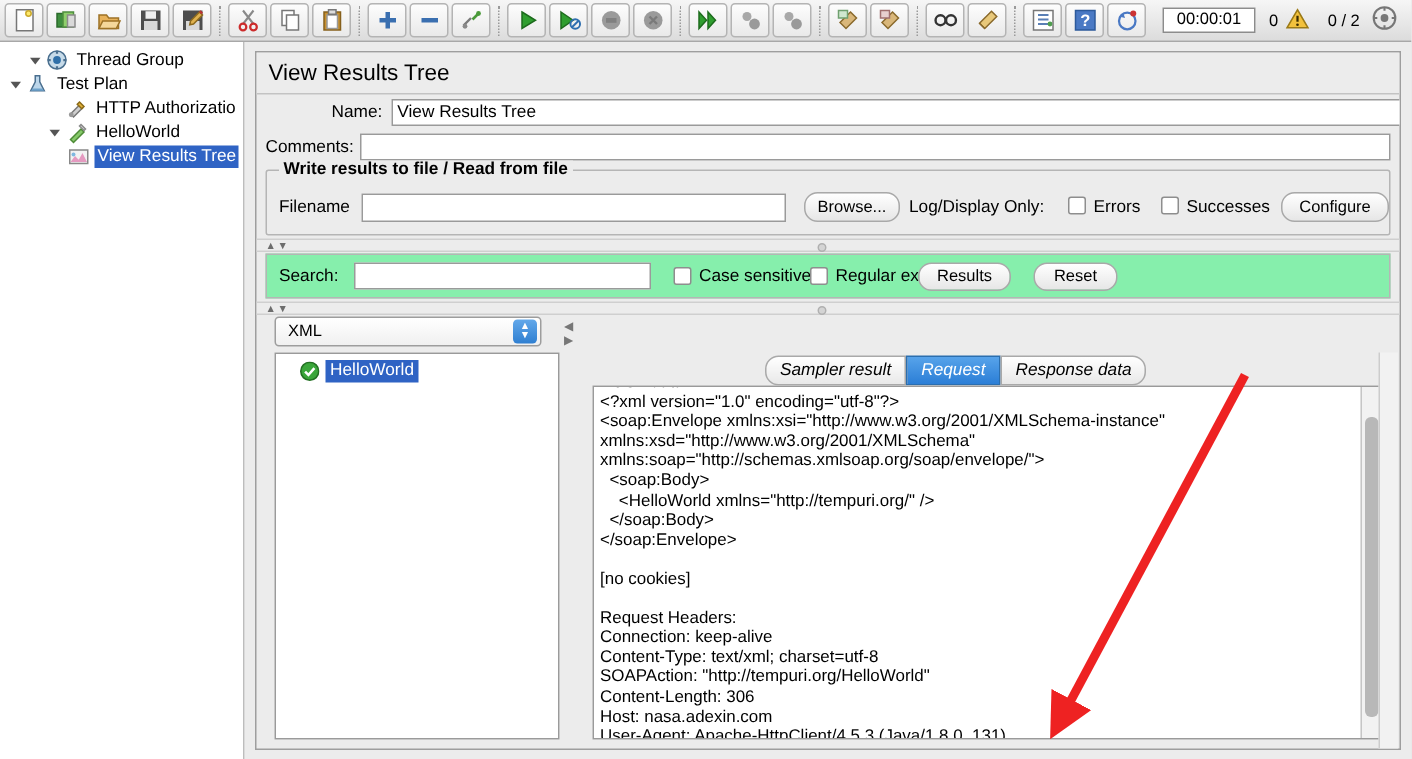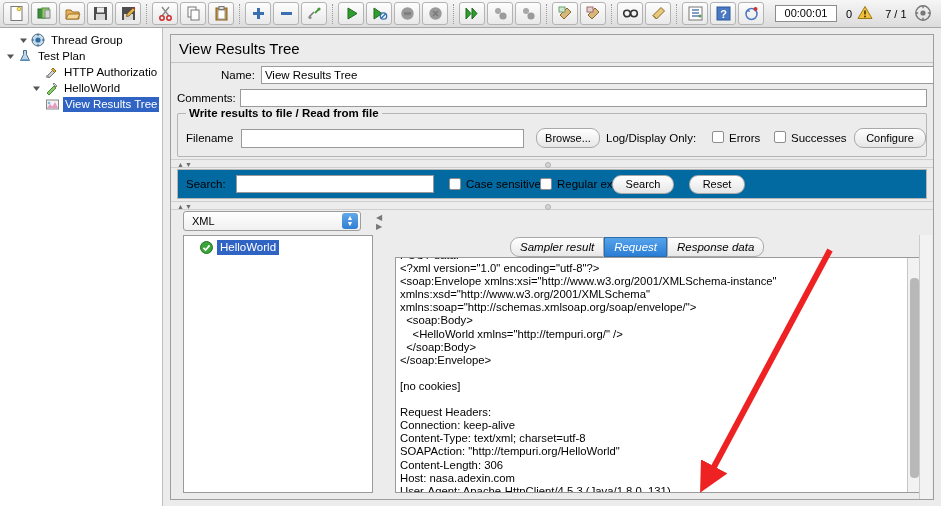--- a/index.html
+++ b/index.html
@@ -142,21 +142,21 @@
   }
   .split-arrows { position: absolute; left: 6px; top: 1px; font-size: 7px; color: #6d6d6d; letter-spacing: 1px; }
   .split-dot {
     position: absolute; width: 6px; height: 6px; border-radius: 50%;
     background: #d4d4d4; border: 1px solid #b0b0b0; top: 2px;
   }
 
   
   #search-group {
     position: absolute; left: 6px; top: 134px; width: 750px; height: 30px;
-    border: 1px solid #b5b5b5; background: #0369a1;
+    border: 1px solid #b5b5b5; background: #86efac;
   }
   #search-label { position: absolute; left: 8px; top: 8px; font-size: 11.5px; }
   #search-input {
     position: absolute; left: 58px; top: 5px; width: 198px; height: 18px;
     background: #fff; border: 1px solid #9a9a9a;
   }
   #case-chk { position: absolute; left: 271px; top: 8px; }
   #case-label { position: absolute; left: 288px; top: 8px; font-size: 11.5px; }
   #regex-chk { position: absolute; left: 362px; top: 8px; }
   #regex-label { position: absolute; left: 379px; top: 8px; font-size: 11.5px; }
@@ -445,21 +445,21 @@
 
     <div id="timer-field">00:00:01</div>
     <span class="tb-count">0</span>
     <span>
       <svg width="16" height="15" viewBox="0 0 16 15">
           <path d="M8 1.5L15 13.5H1z" fill="#f2c13c" stroke="#9b7a17"></path>
           <path d="M8 5.5v4" stroke="#3a2c00" stroke-width="1.5"></path>
           <circle cx="8" cy="11.5" r="0.9" fill="#3a2c00"></circle>
         </svg>
     </span>
-    <span class="tb-threads">7 / 1</span>
+    <span class="tb-threads">0 / 2</span>
     <span style="margin-left:7px;">
       <svg width="18" height="18" viewBox="0 0 18 18">
           <circle cx="9" cy="9" r="7.2" fill="none" stroke="#777" stroke-width="1.4"></circle>
           <circle cx="9" cy="9" r="2.6" fill="#777"></circle>
           <path d="M9 1.8v2.4M9 13.8v2.4M1.8 9h2.4M13.8 9h2.4" stroke="#777" stroke-width="1.4"></path>
         </svg>
     </span>
   </div>
 
   <div id="tree-panel">
@@ -571,21 +571,21 @@
         <span class="split-dot" style="left:374px;"></span>
       </div>
 
       <div id="search-group">
         <span id="search-label">Search:</span>
         <div id="search-input"></div>
         <span id="case-chk" class="cbx"></span>
         <span id="case-label">Case sensitive</span>
         <span id="regex-chk" class="cbx"></span>
         <span id="regex-label">Regular exp.</span>
-        <div id="search-btn" class="btn">Search</div>
+        <div id="search-btn" class="btn">Results</div>
         <div id="reset-btn" class="btn">Reset</div>
       </div>
 
       <div class="split-bar" style="left:0;top:166px;width:762px;height:9px;">
         <span class="split-arrows">▲▼</span>
         <span class="split-dot" style="left:374px;"></span>
       </div>
 
       <div id="results-area">
 

